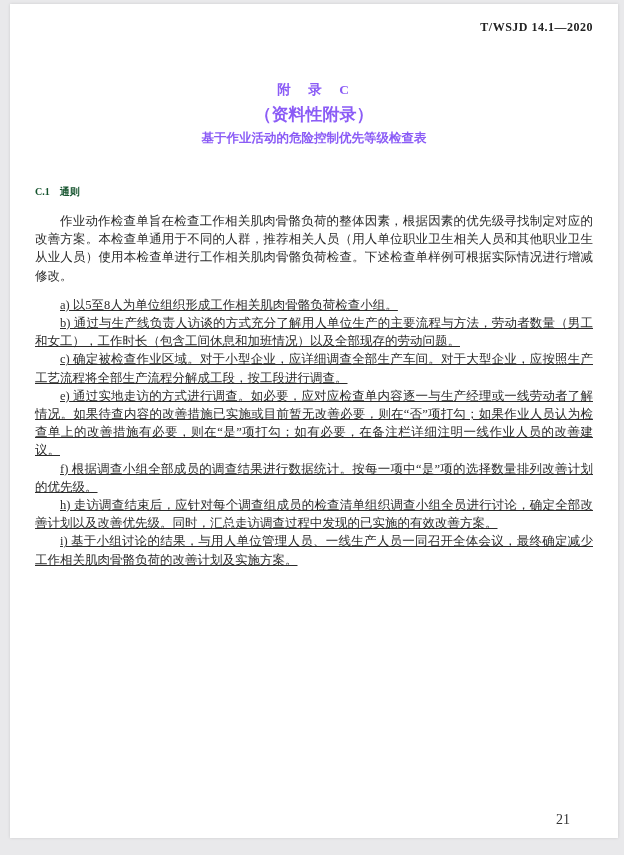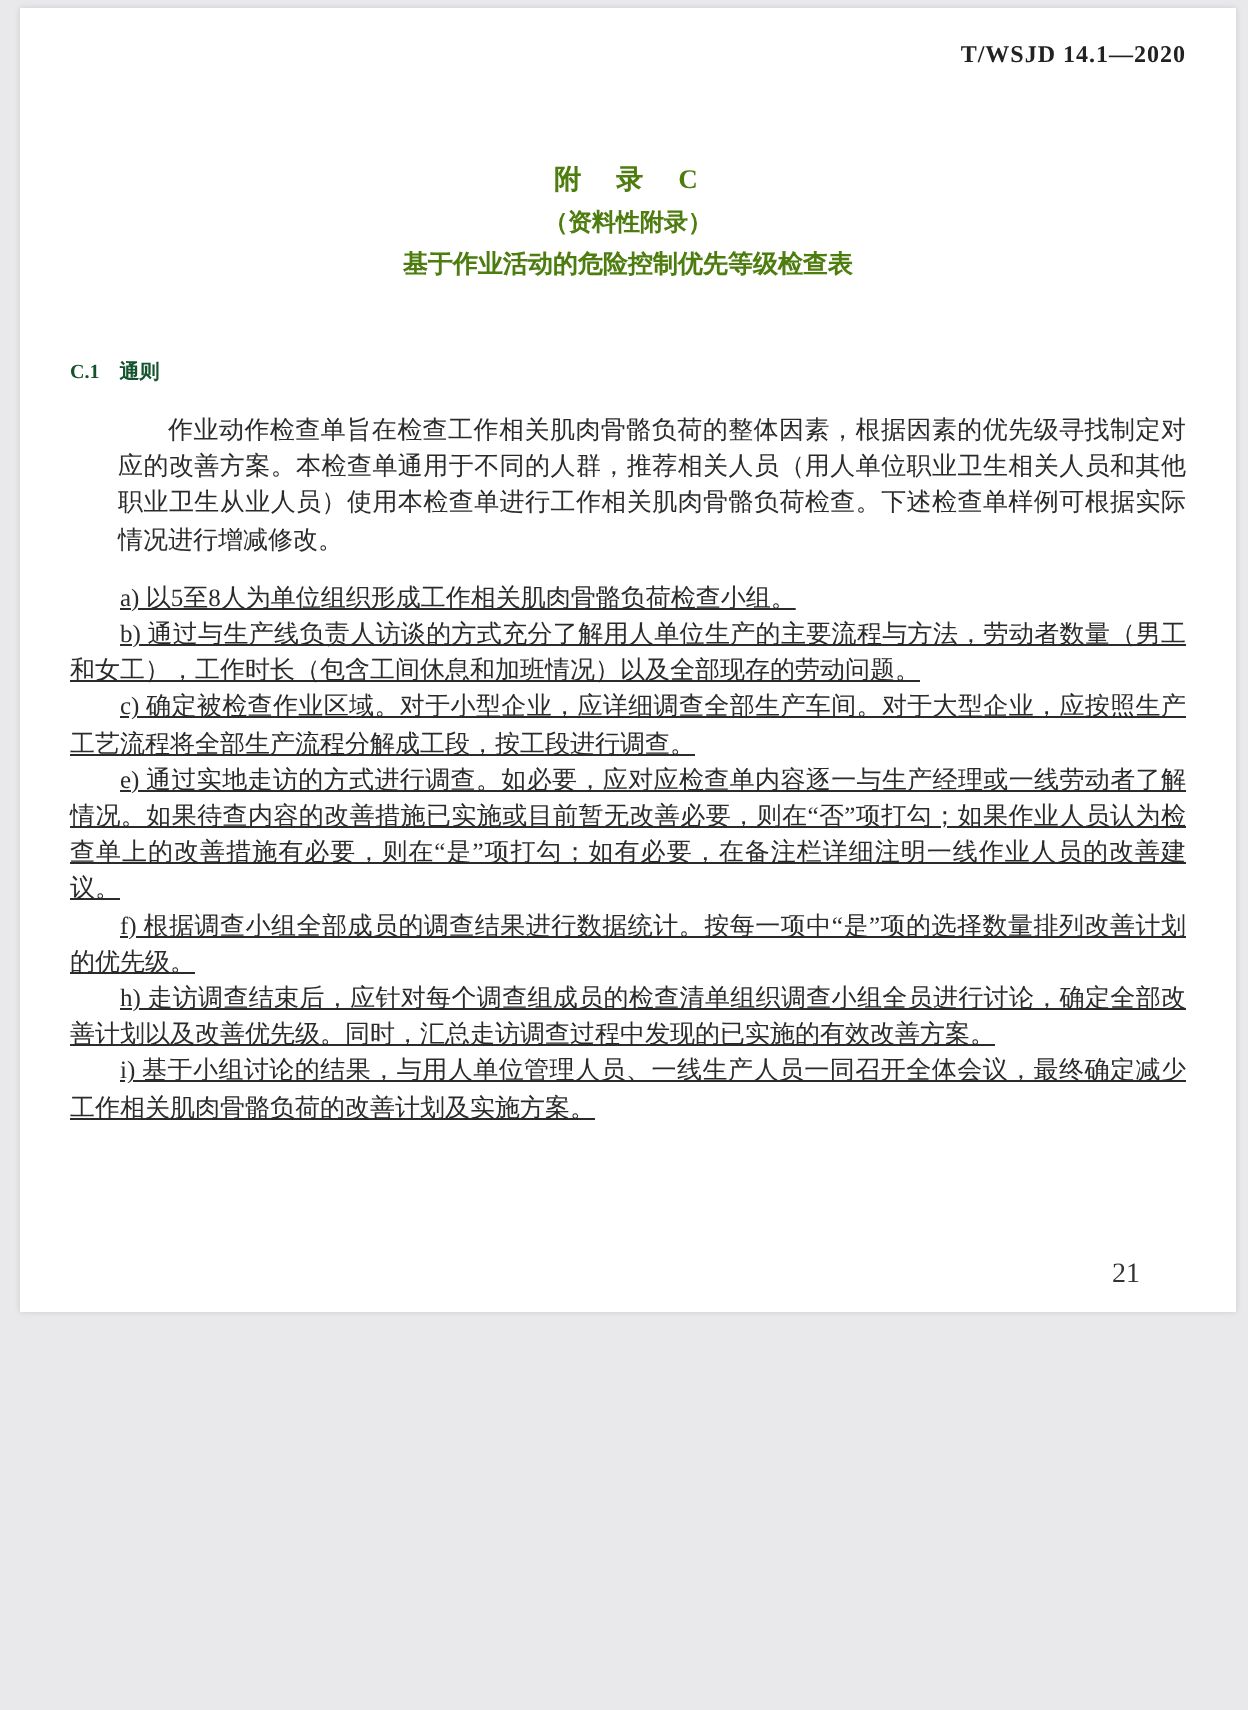--- a/index.html
+++ b/index.html
@@ -8,47 +8,47 @@
     background: #e9e9eb;
     width: 624px;
     height: 855px;
     font-family: "Liberation Serif", serif;
   }
   .page {
     position: absolute;
     left: 10px;
     top: 4px;
     width: 608px;
-    height: 652px;
+    height: 834px;
     background: #ffffff;
     box-shadow: 0 0 3px rgba(0,0,0,0.12);
     box-sizing: border-box;
     padding: 16px 25px 0 25px;
     color: #2b2b2b;
   }
   .doc-header {
     text-align: right;
     font-weight: bold;
     font-size: 12px;
     letter-spacing: 0.5px;
     color: #222;
   }
   .title-block {
     margin-top: 46px;
     text-align: center;
     font-weight: bold;
-    color: #4d7c0f;
+    color: #8b5cf6;
   }
   .title-line1 {
     font-size: 13.5px;
     margin: 0 0 4px 0;
     letter-spacing: 2px;
   }
   .title-line2 {
-    font-size: 12px;
+    font-size: 17px;
     margin: 0 0 4px 0;
     font-weight: bold;
   }
   .title-line3 {
     font-size: 12.5px;
     margin: 0;
     font-weight: bold;
   }
   .section-heading {
     font-weight: bold;
@@ -59,21 +59,21 @@
   .heading-c1 { margin-top: 38px; }
   .heading-c2 { margin-top: 22px; }
   .body-text {
     font-size: 12.5px;
     line-height: 18.2px;
     text-align: justify;
     text-indent: 2em;
     margin: 0;
     color: #2b2b2b;
   }
-  .first-para { margin-top: 13px; margin-left: 24px; }
+  .first-para { margin-top: 13px; }
   .list-block { margin-top: 11px; text-decoration: underline; }
   .page-number {
     position: absolute;
     right: 48px;
     bottom: 10px;
     font-size: 14px;
     color: #333;
   }
 </style>
 </head>

